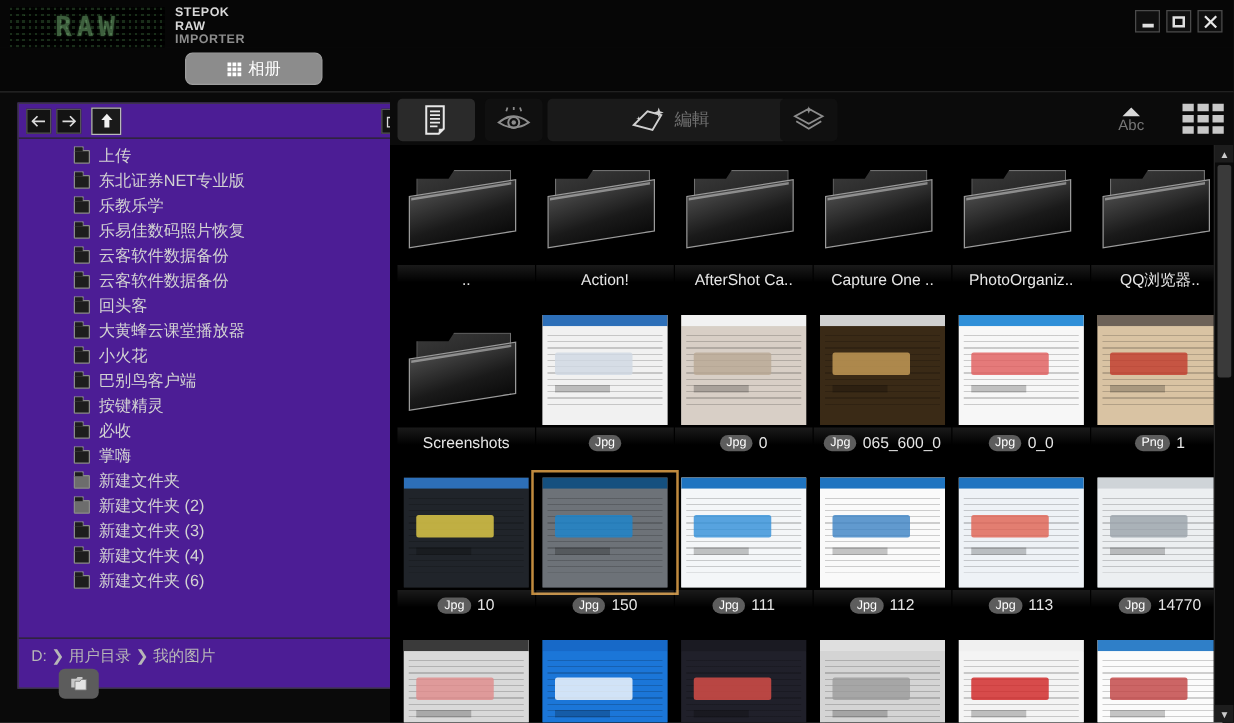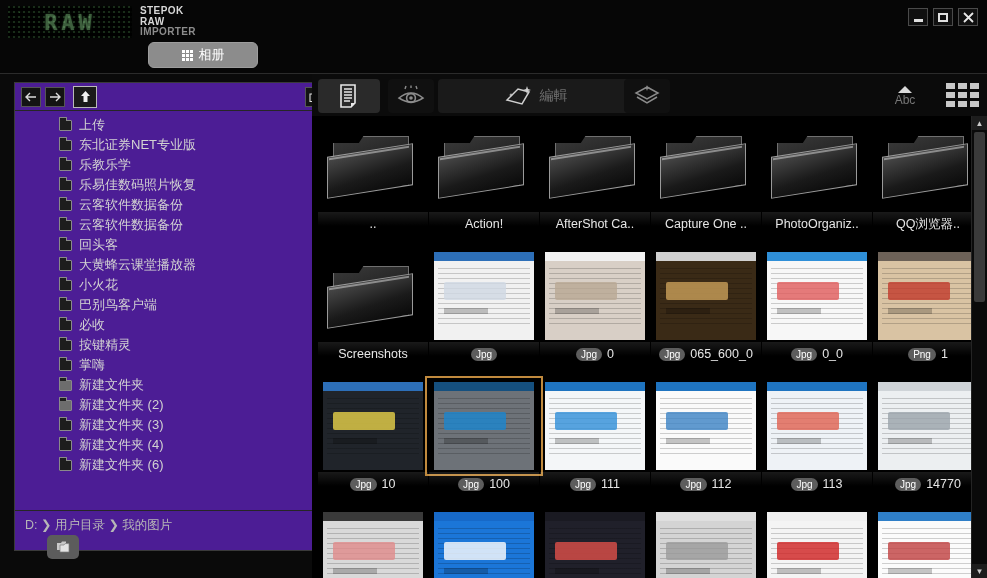--- a/index.html
+++ b/index.html
@@ -265,25 +265,25 @@
         <div class="tree-item">
           <span class="fi"></span>
           <span>小火花</span>
         </div>
         <div class="tree-item">
           <span class="fi"></span>
           <span>巴别鸟客户端</span>
         </div>
         <div class="tree-item">
           <span class="fi"></span>
+          <span>按键精灵</span>
+        </div>
+        <div class="tree-item">
+          <span class="fi"></span>
           <span>必收</span>
-        </div>
-        <div class="tree-item">
-          <span class="fi"></span>
-          <span>按键精灵</span>
         </div>
         <div class="tree-item">
           <span class="fi"></span>
           <span>掌嗨</span>
         </div>
         <div class="tree-item">
           <span class="fi sub"></span>
           <span>新建文件夹</span>
         </div>
         <div class="tree-item">
@@ -563,21 +563,21 @@
             <span class="tbar" style="background:#15507f"></span>
             <span class="bdy" style="background:#6d7278"></span>
             <span class="rows"></span>
             <span style="position:absolute;left:10px;top:30px;width:62px;height:18px;background:#1a86d0;opacity:.8;border-radius:2px;"></span>
             <span style="position:absolute;left:10px;top:56px;width:44px;height:6px;background:rgba(0,0,0,.22);"></span>
           </div>
         </div>
         <div class="refl"></div>
         <div class="cap">
           <span class="badge">Jpg</span>
-          <span>100</span>
+          <span>150</span>
         </div>
       </div>
       <div class="cell" style="left: 228px; top: 264px;">
         <div class="box">
           <div class="shot" style="background: rgb(244, 246, 248);">
             <span class="tbar" style="background:#1f74c0"></span>
             <span class="bdy" style="background:#f4f6f8"></span>
             <span class="rows"></span>
             <span style="position:absolute;left:10px;top:30px;width:62px;height:18px;background:#2f8fd8;opacity:.8;border-radius:2px;"></span>
             <span style="position:absolute;left:10px;top:56px;width:44px;height:6px;background:rgba(0,0,0,.22);"></span>

